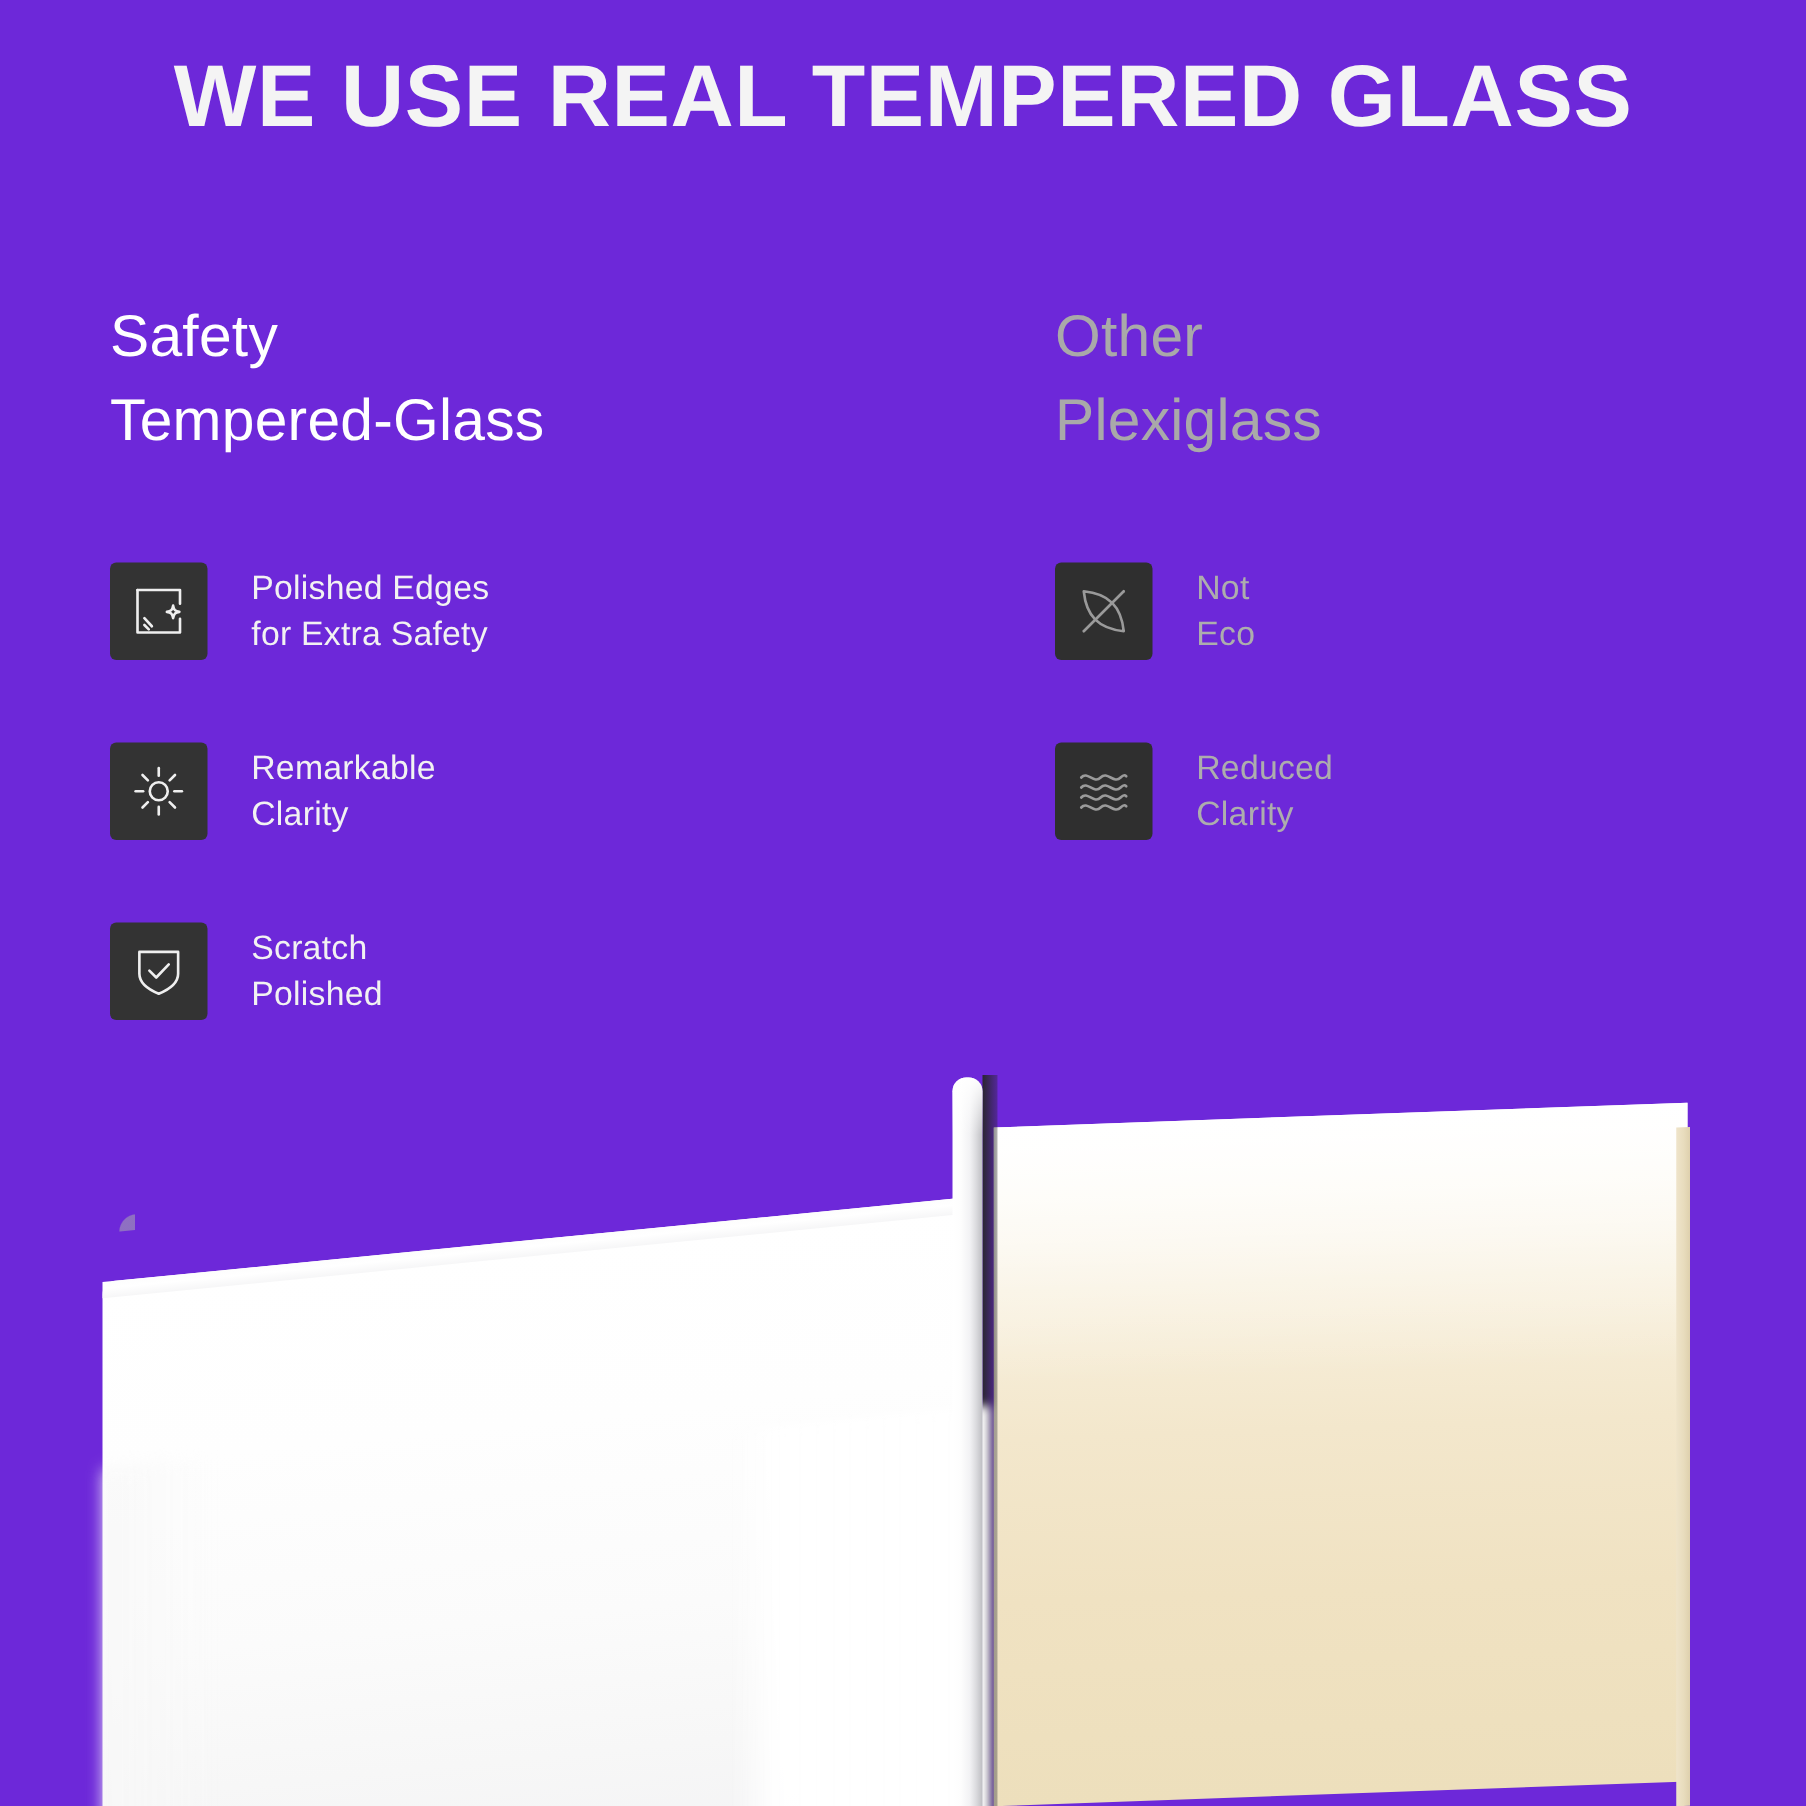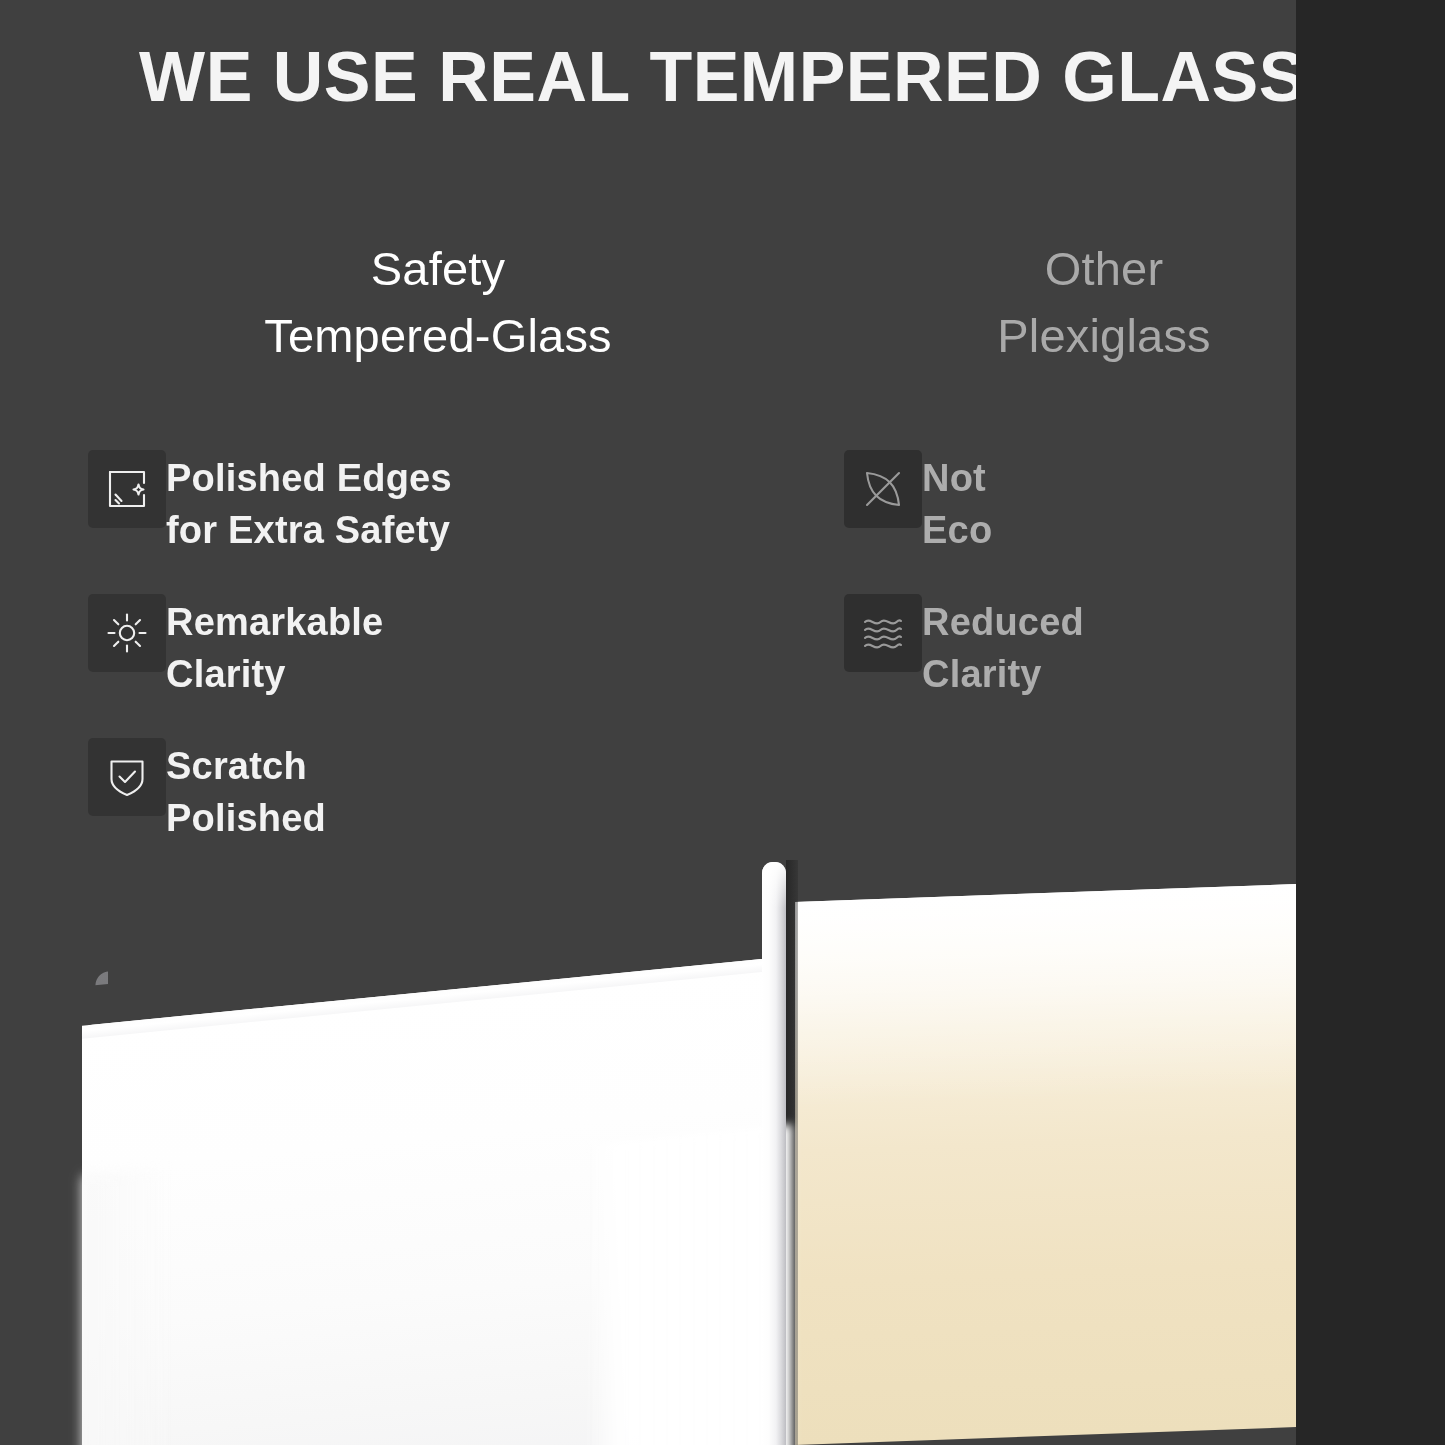--- a/index.html
+++ b/index.html
@@ -11,23 +11,23 @@
     height: 1445px;
     background: #262626;
     font-family: "Liberation Sans", sans-serif;
     overflow: hidden;
     position: relative;
   }
 
   #root {
     position: absolute;
     inset: 0;
-    width: 1296px;
+    width: 1445px;
     height: 1445px;
-    background: #404040;
+    background: #6d28d9;
     overflow: hidden;
   }
 
   
   .title {
     position: absolute;
     left: 0;
     top: 42px;
     width: 1445px;
     text-align: center;
@@ -48,21 +48,20 @@
   .col-left  { left: 88px; width: 700px; }
   .col-right { left: 844px; width: 520px; }
 
   .col-heading {
     font-size: 47px;
     font-weight: 300;
     line-height: 1.42;
     letter-spacing: 0.2px;
     white-space: pre-line;
     font-family: "Liberation Sans", sans-serif;
-    text-align: center;
   }
   .col-left .col-heading  { color: #ffffff; }
   .col-right .col-heading { color: #a9a9a9; }
 
   
   .features {
     position: absolute;
     top: 212px;
     left: 0;
   }
@@ -80,22 +79,23 @@
     align-items: center;
     justify-content: center;
     margin-top: 2px;
   }
   .col-left .icon-tile  { background: #333333; }
   .col-right .icon-tile { background: #2f2f2f; }
 
   .icon-tile svg { display: block; }
 
   .feature-label {
-    font-size: 38px;
-    font-weight: 700;
+    margin-left: 35px;
+    font-size: 27px;
+    font-weight: 400;
     line-height: 1.38;
     white-space: pre-line;
     letter-spacing: 0.2px;
     padding-top: 4px;
     font-family: "Liberation Sans", sans-serif;
   }
   .col-left .feature-label  { color: #f2f2f2; }
   .col-right .feature-label { color: #adadad; }
 
   

